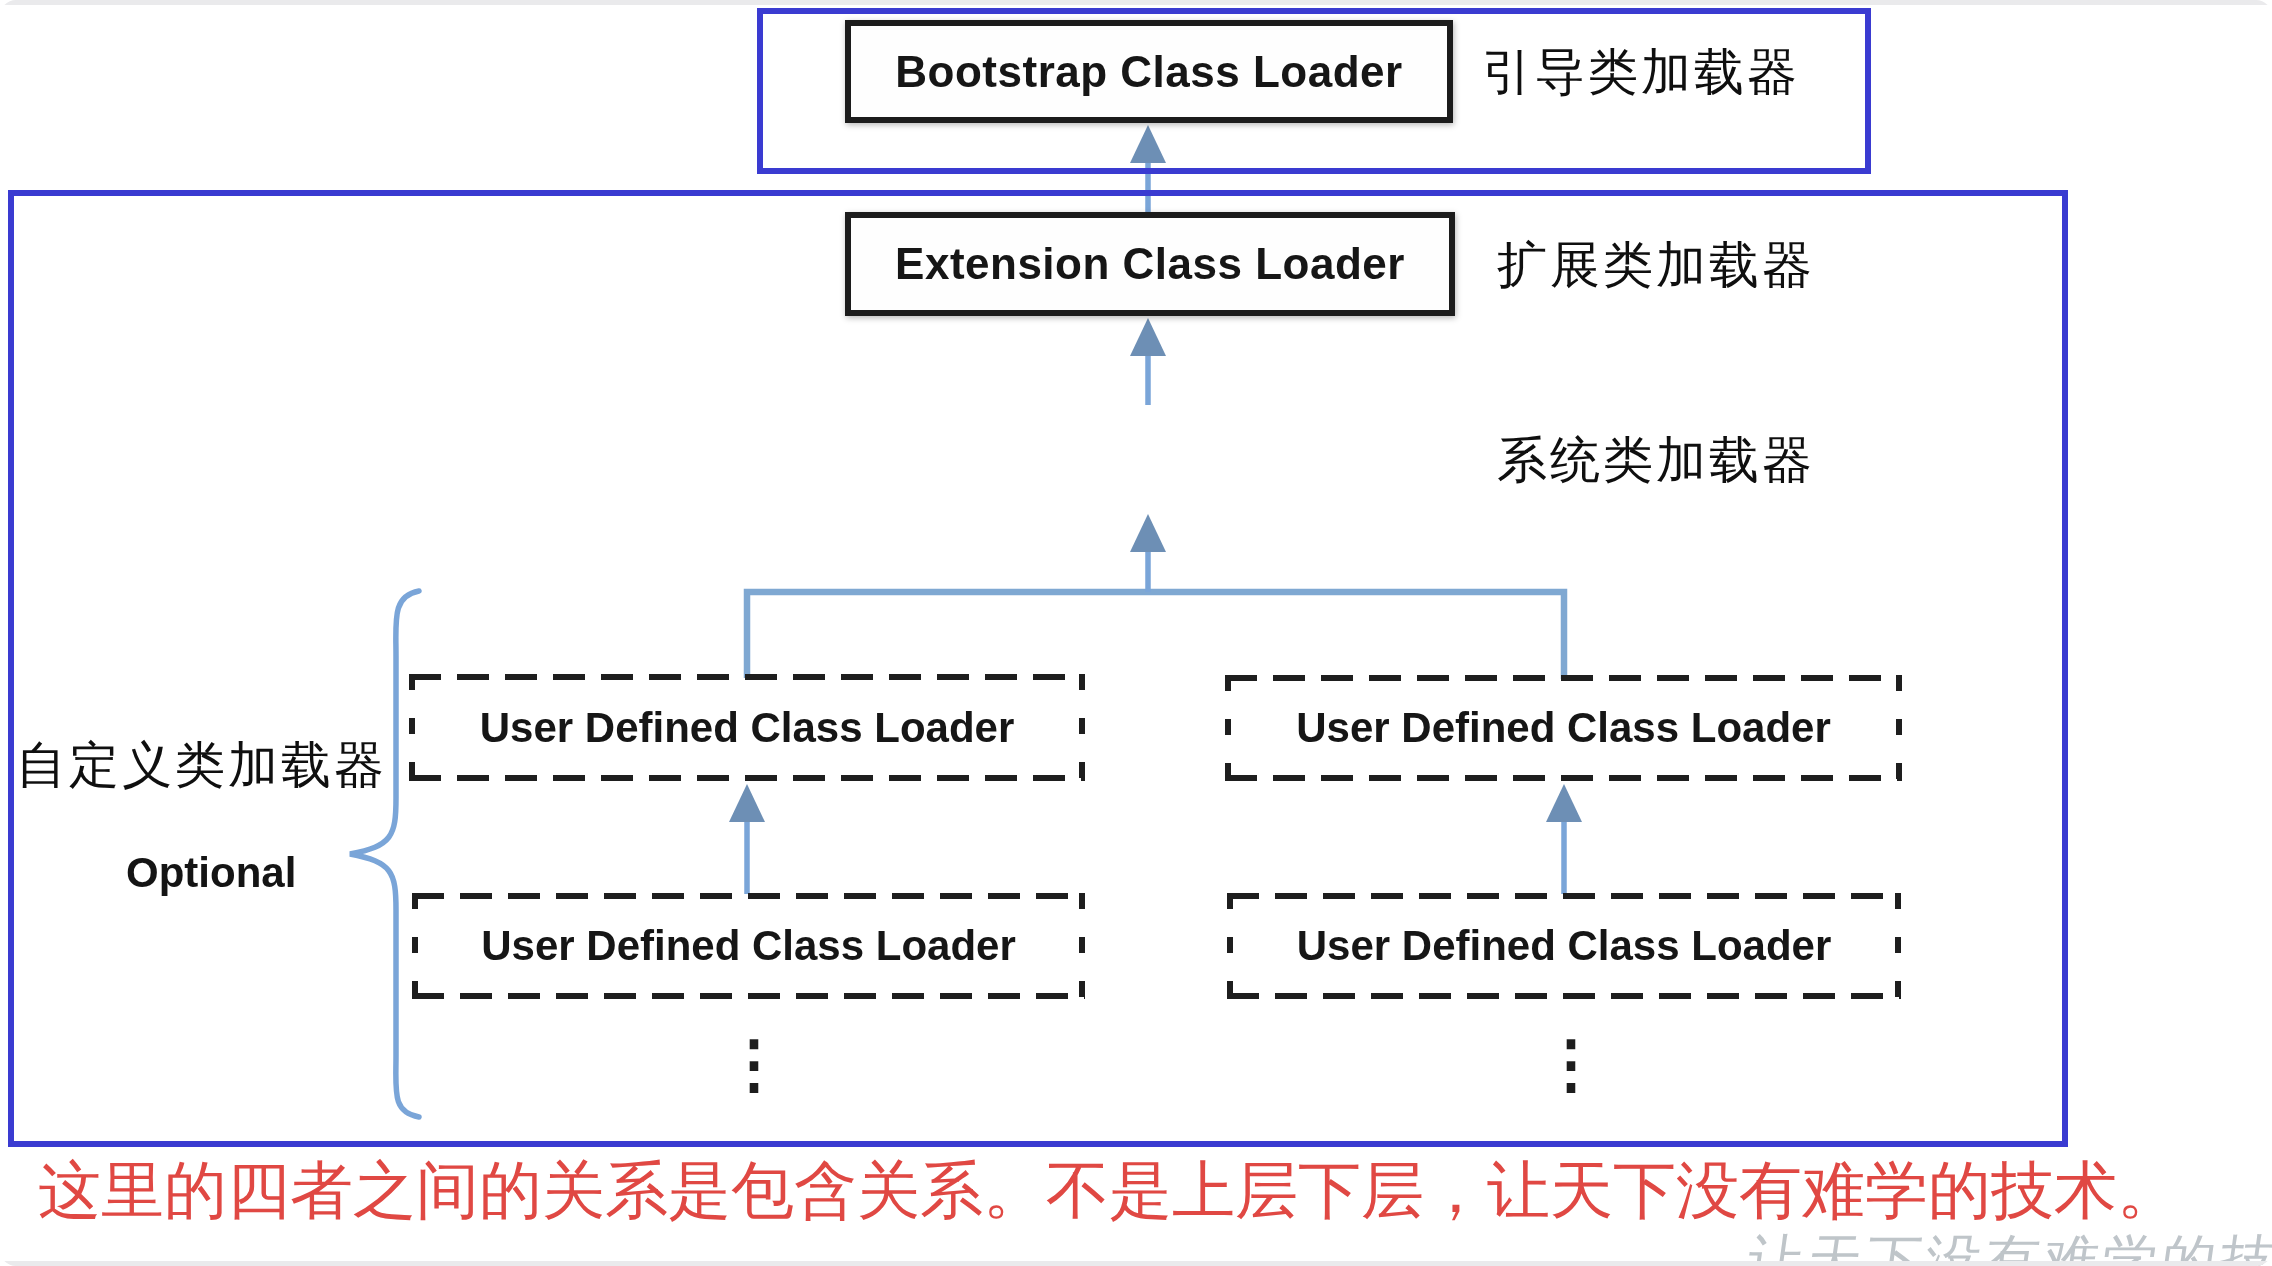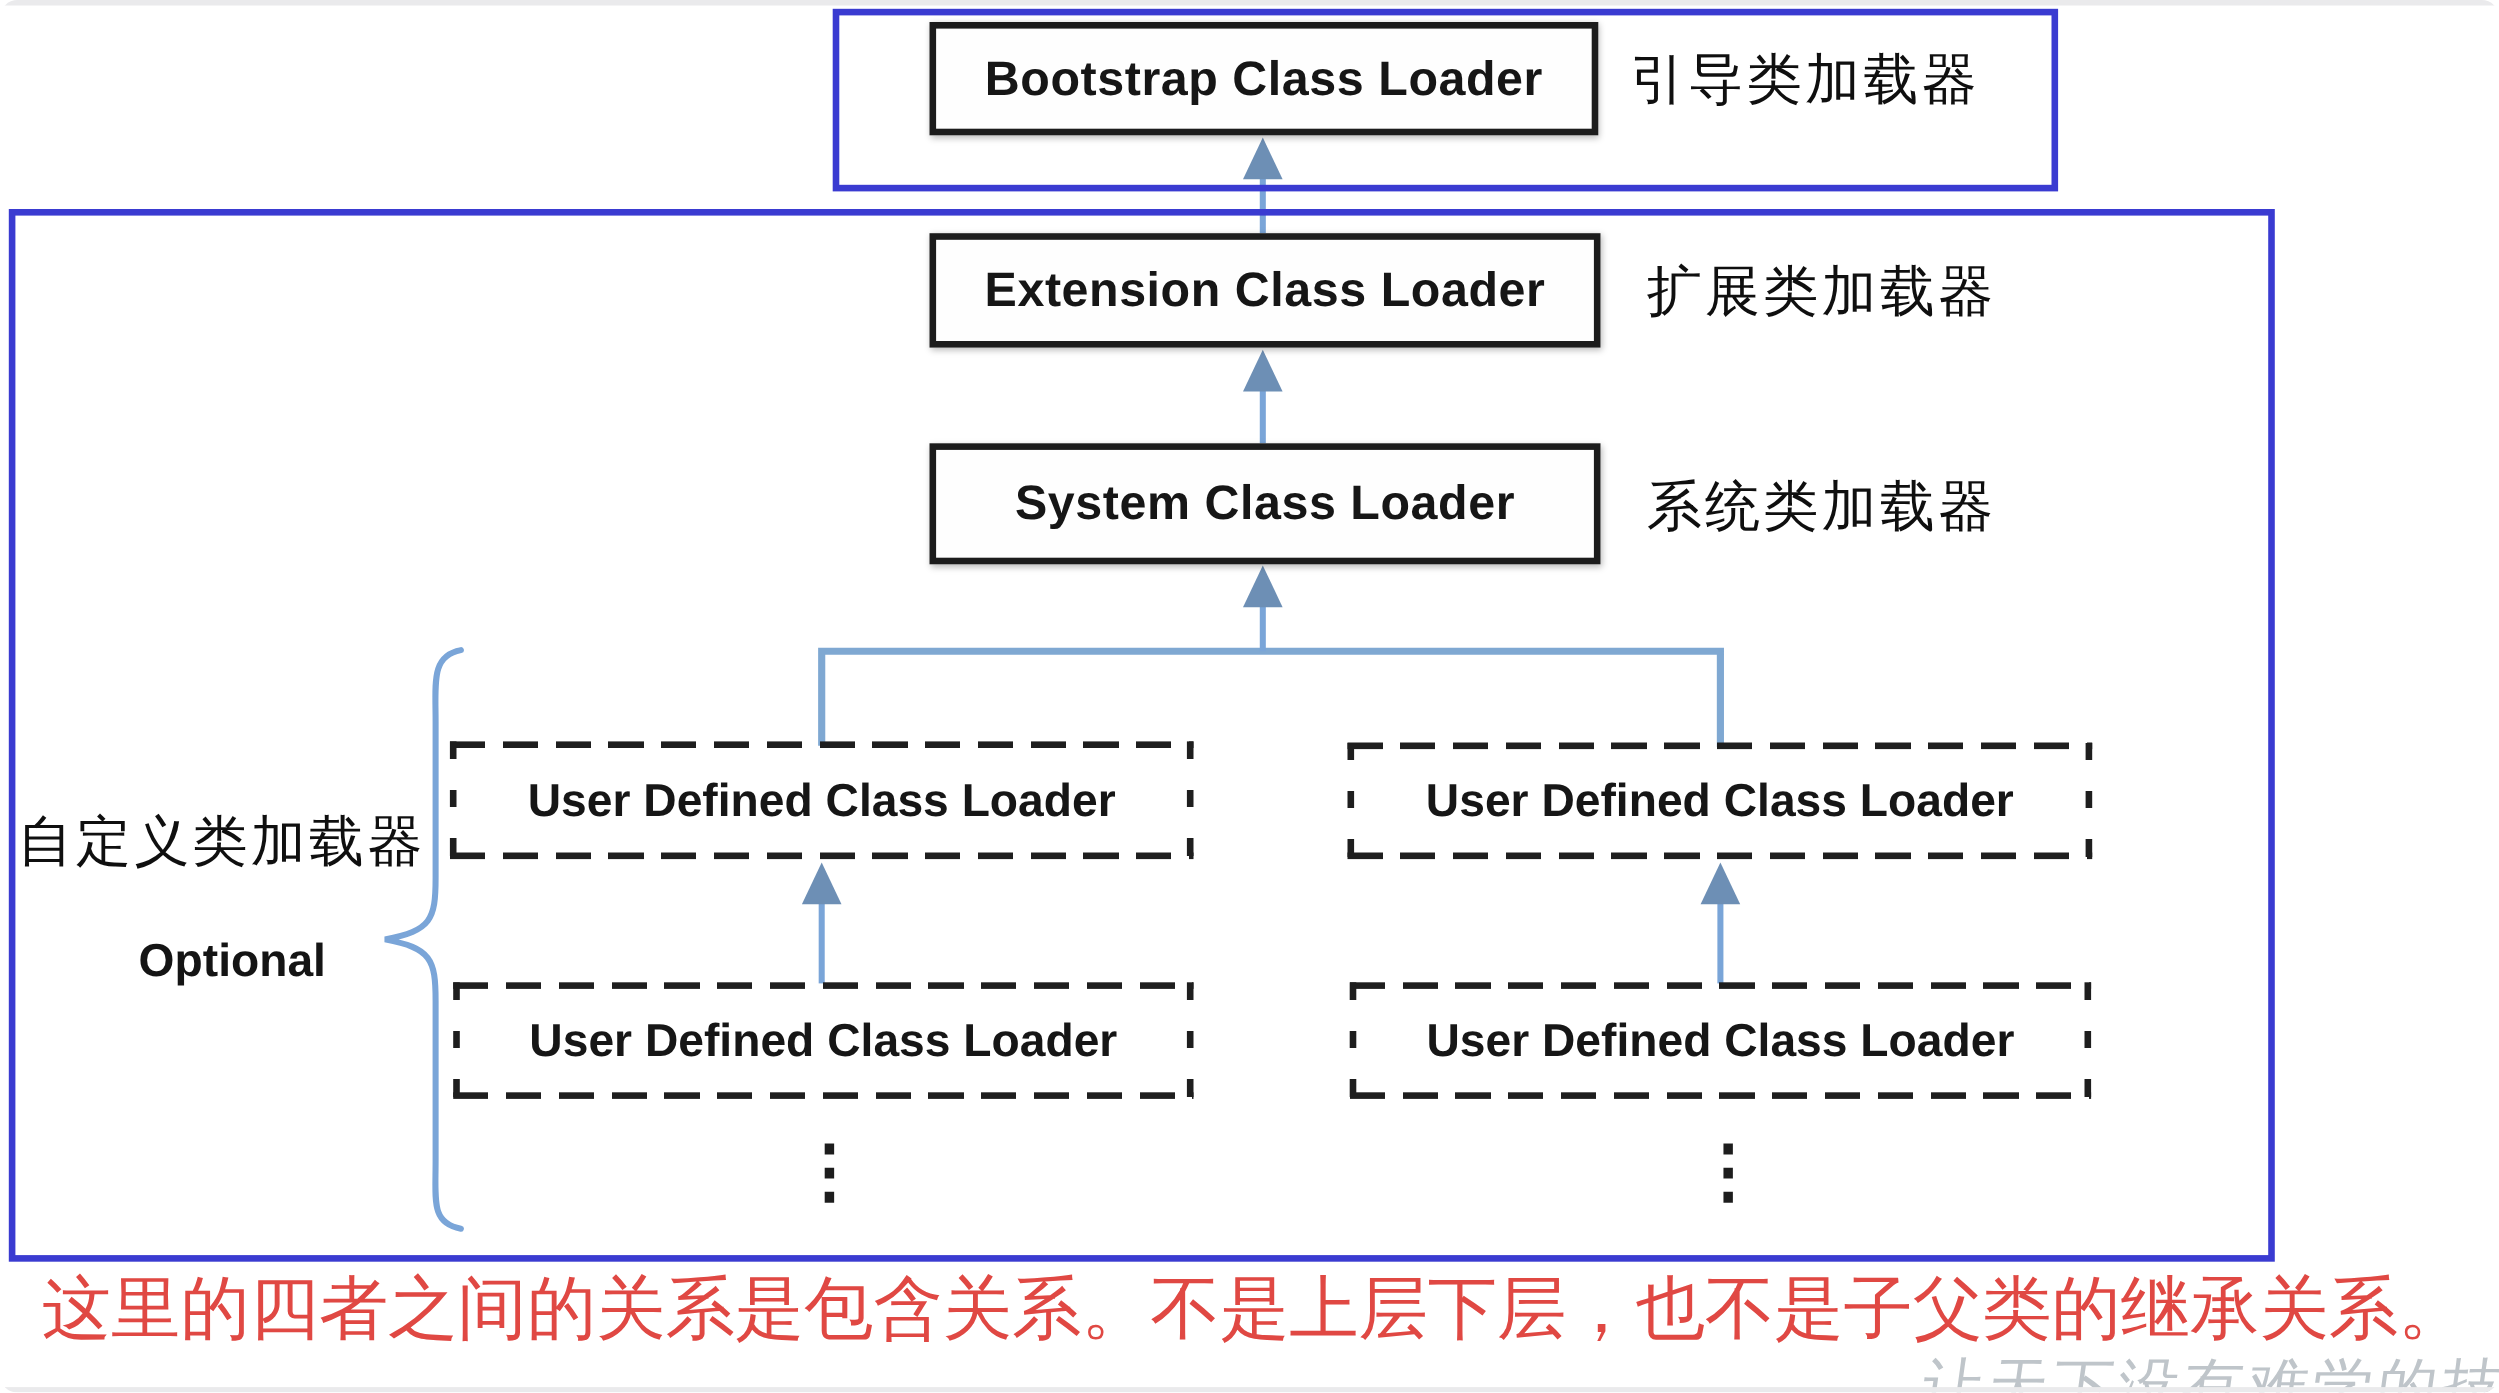--- a/index.html
+++ b/index.html
@@ -99,23 +99,20 @@
   </div>
   <div class="cn-label" style="left:1482px; top:47px;">引导类加载器</div>
 
   <div class="section" style="left:8px; top:190px; width:2060px; height:957px;"></div>
 
   <div class="solid-box" style="left:845px; top:212px; width:610px; height:104px;">
     <span>Extension Class Loader</span>
   </div>
   <div class="cn-label" style="left:1497px; top:240px;">扩展类加载器</div>
 
-  <div class="solid-box" style="left:845px; top:403px; width:610px; height:110px;">
-    <span>System Class Loader</span>
-  </div>
   <div class="cn-label" style="left:1497px; top:435px;">系统类加载器</div>
 
   <div class="dashed-box" style="left:409px; top:674px; width:676px; height:107px;">
     <span>User Defined Class Loader</span>
   </div>
   <div class="dashed-box" style="left:1225px; top:675px; width:677px; height:106px;">
     <span>User Defined Class Loader</span>
   </div>
   <div class="dashed-box" style="left:412px; top:893px; width:673px; height:106px;">
     <span>User Defined Class Loader</span>
@@ -123,17 +120,17 @@
   <div class="dashed-box" style="left:1227px; top:893px; width:674px; height:106px;">
     <span>User Defined Class Loader</span>
   </div>
 
   <div class="ellipsis" style="left:722px; top:1022px;">⋮</div>
   <div class="ellipsis" style="left:1539px; top:1022px;">⋮</div>
 
   <div class="cn-label" style="left:16px; top:740px; font-size:50px;">自定义类加载器</div>
   <div class="optional-label" style="left:126px; top:836px;margin-top:13px;">Optional</div>
 
-  <div id="caption">这里的四者之间的关系是包含关系。不是上层下层，也不是子父类的继承关系。</div>
+  <div id="caption">这里的四者之间的关系是包含关系。不是上层下层，让天下没有难学的技术。</div>
 
   <div id="watermark">让天下没有难学的技术</div>
 
 </div>
 
 </body></html>

